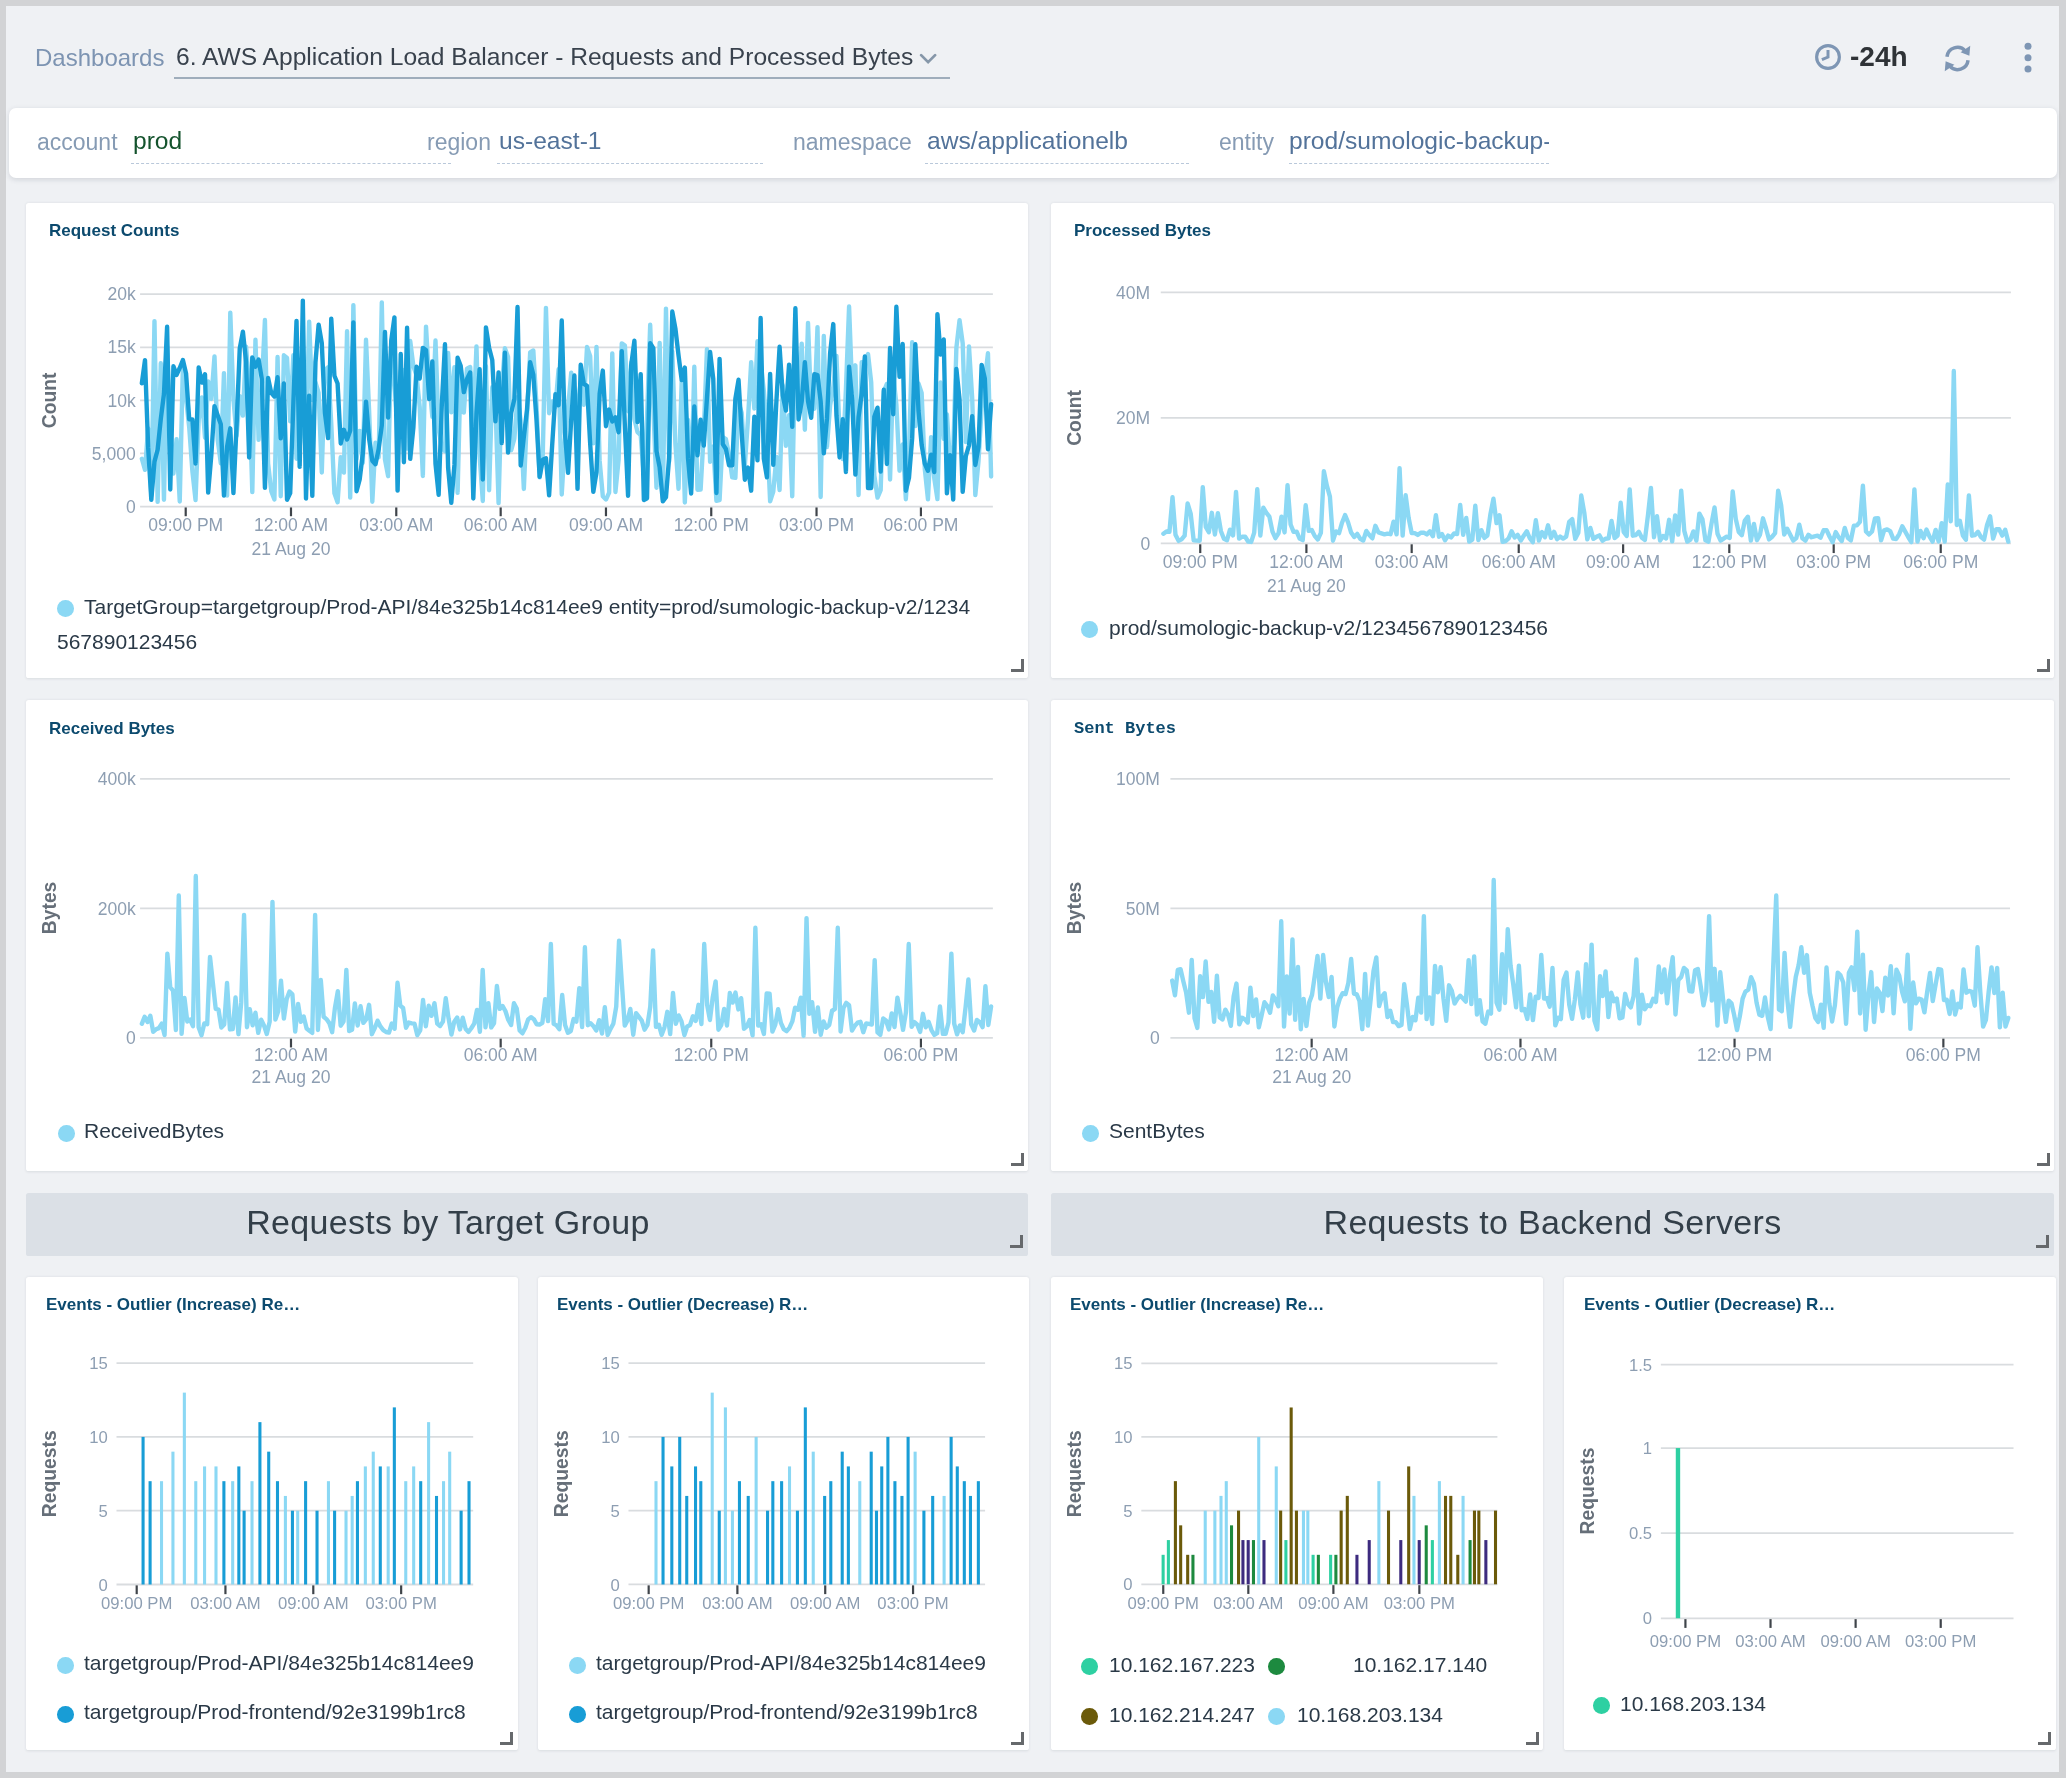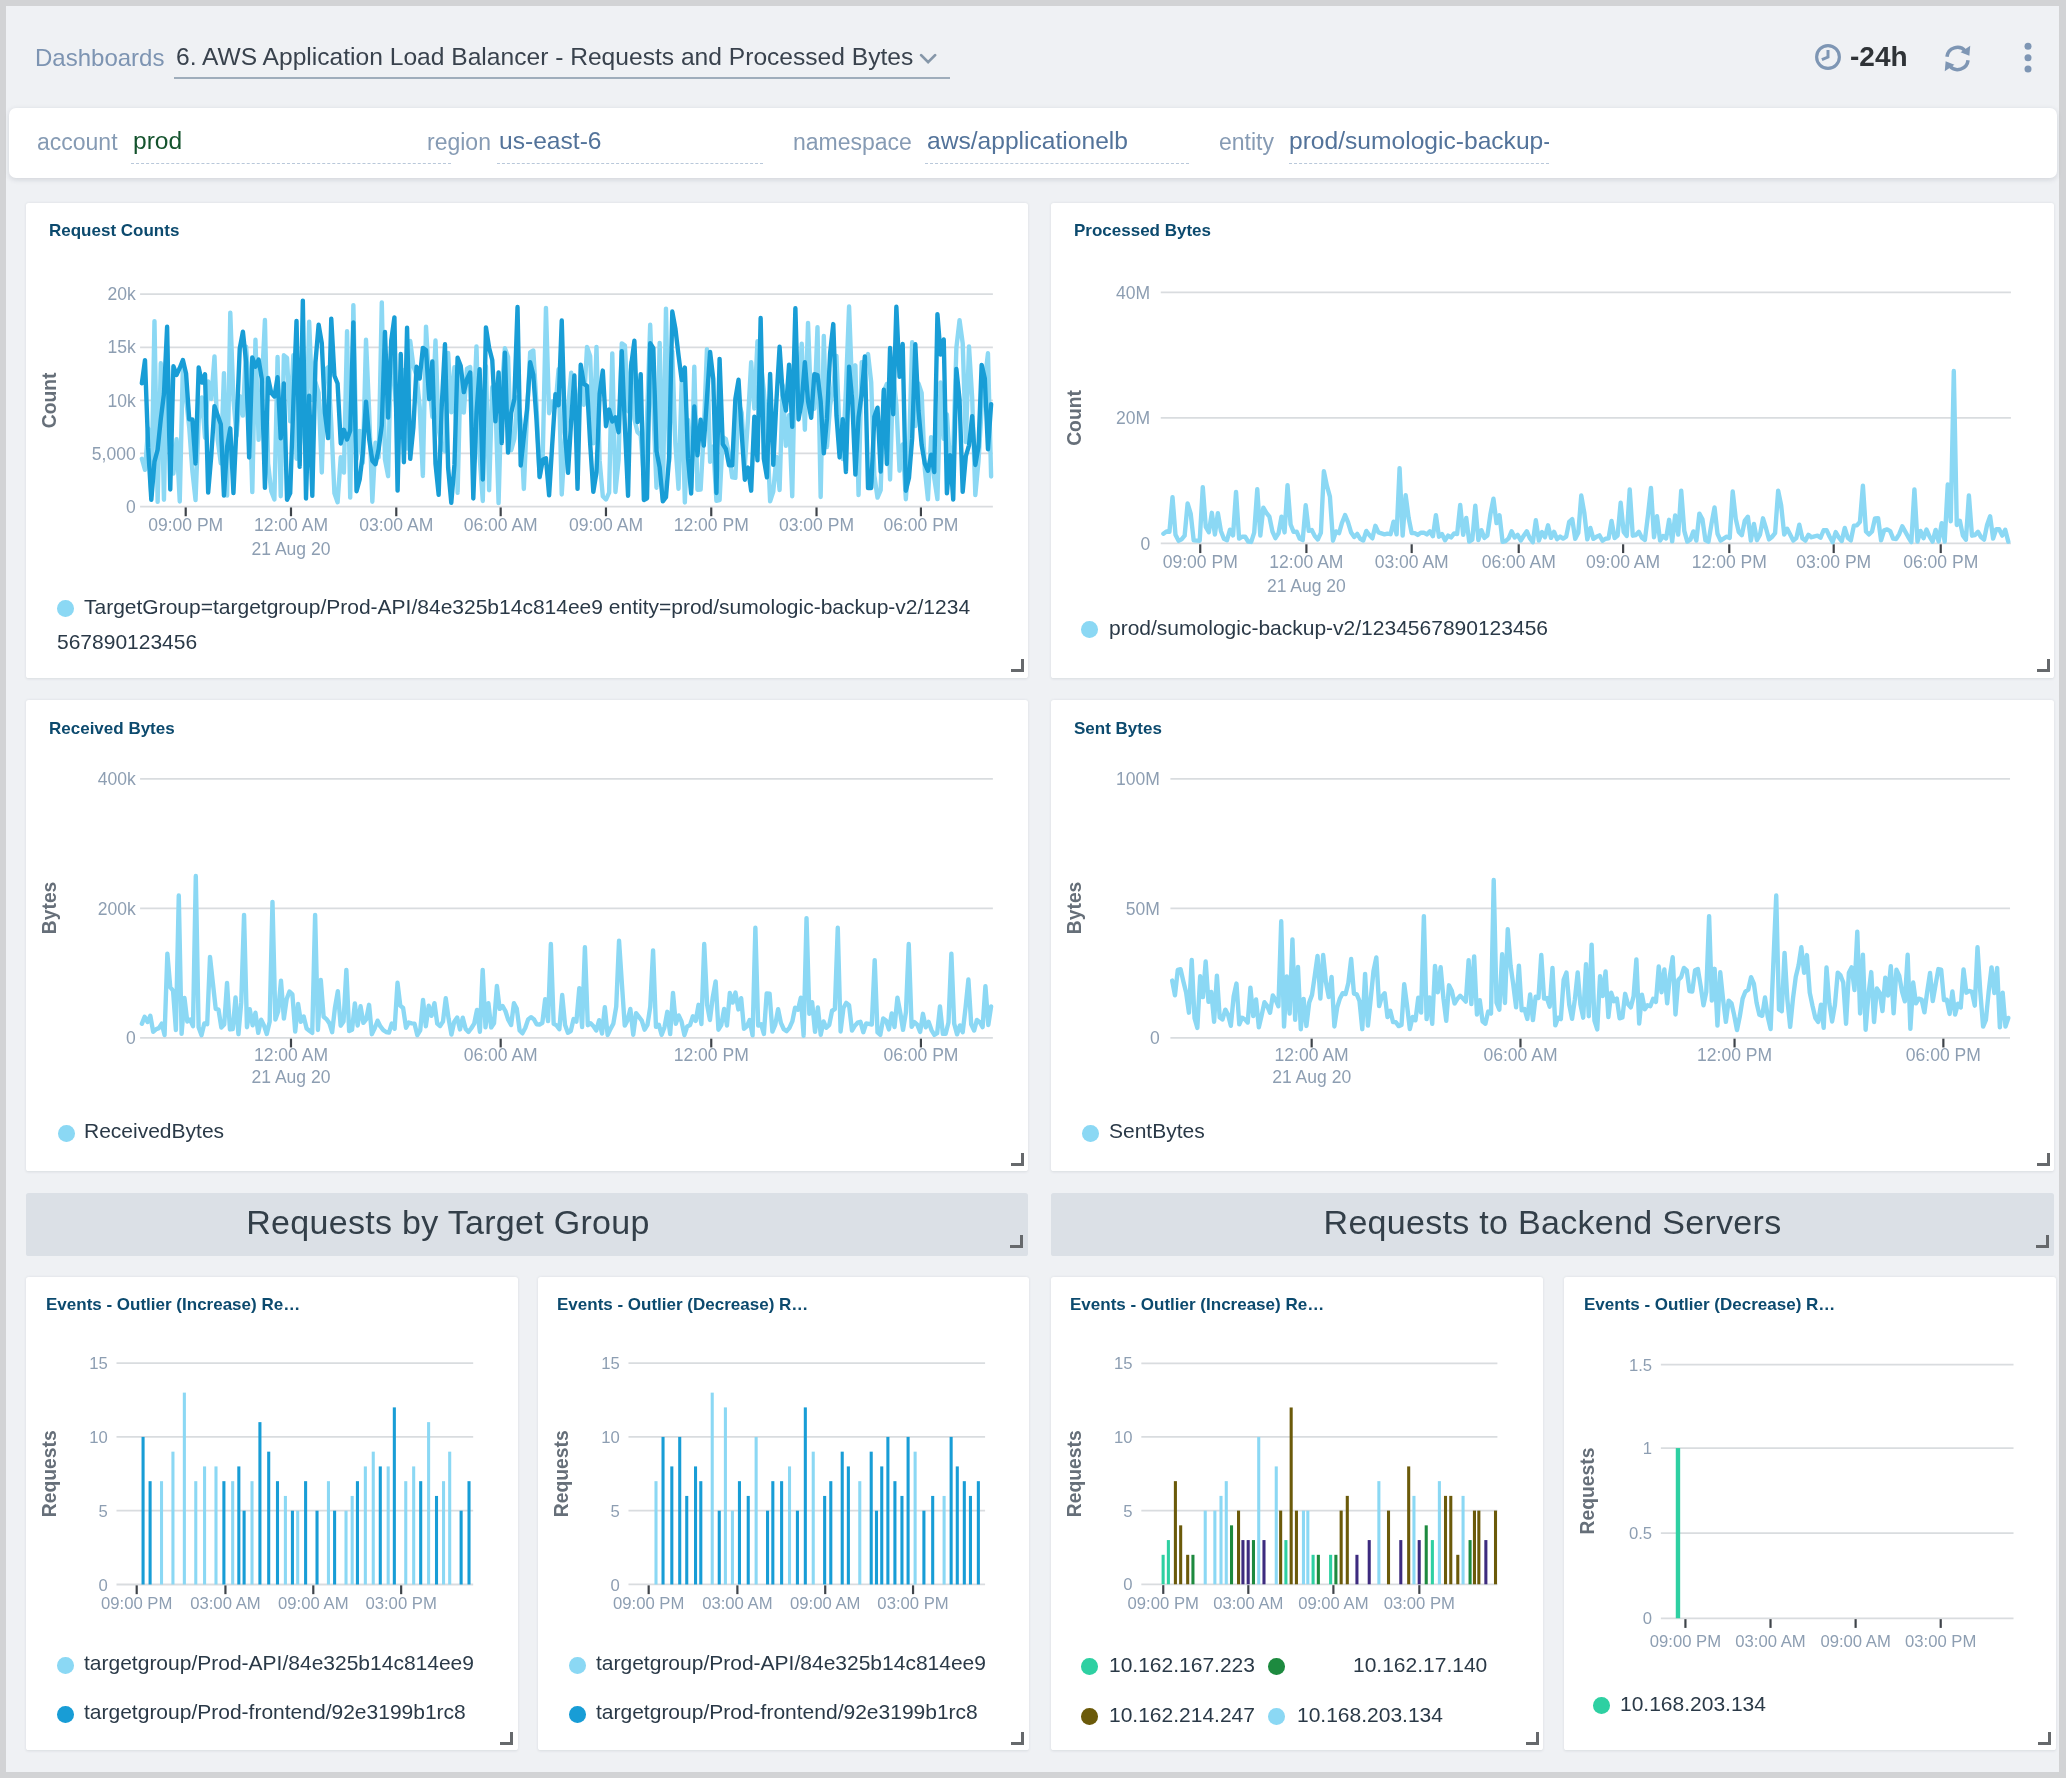--- a/index.html
+++ b/index.html
@@ -38,21 +38,21 @@
 <svg class="abs" style="left:2021px;top:40px;" width="14" height="37" viewBox="0 0 16 42">
   <circle cx="8" cy="7" r="4" fill="#7e96b4"></circle>
     <circle cx="8" cy="20" r="4" fill="#7e96b4"></circle>
   <circle cx="8" cy="33" r="4" fill="#7e96b4"></circle>
   </svg>
 <div class="abs" style="left:8.8px;top:108px;width:2048px;height:70px;background:#fff;border-radius:7px;box-shadow:0 1.8px 5.3px rgba(50,60,80,0.14);"></div>
 <div class="abs" style="left:37px;top:129px;font-size:23px;color:#869bb4;">account</div>
 <div class="abs" style="left:133px;top:127px;font-size:24.6px;color:#14532d;white-space:nowrap;">prod</div>
 <div class="abs" style="left:131px;top:163px;width:320px;height:0;border-bottom:1.8px dashed #b9c8da;"></div>
 <div class="abs" style="left:427px;top:129px;font-size:23px;color:#869bb4;">region</div>
-<div class="abs" style="left:499px;top:127px;font-size:24.6px;color:#53739a;white-space:nowrap;">us-east-6</div>
+<div class="abs" style="left:499px;top:127px;font-size:24.6px;color:#53739a;white-space:nowrap;">us-east-1</div>
 <div class="abs" style="left:497px;top:163px;width:266px;height:0;border-bottom:1.8px dashed #b9c8da;"></div>
 <div class="abs" style="left:793px;top:129px;font-size:23px;color:#869bb4;">namespace</div>
 <div class="abs" style="left:927px;top:127px;font-size:24.6px;color:#53739a;white-space:nowrap;">aws/applicationelb</div>
 <div class="abs" style="left:925px;top:163px;width:264px;height:0;border-bottom:1.8px dashed #b9c8da;"></div>
 <div class="abs" style="left:1219px;top:129px;font-size:23px;color:#869bb4;">entity</div>
 <div class="abs" style="left:1289px;top:127px;font-size:24.6px;color:#53739a;white-space:nowrap;width:260px;overflow:hidden;">prod/sumologic-backup-v2/1234567890123456</div>
 <div class="abs" style="left:1289px;top:163px;width:260px;height:0;border-bottom:1.8px dashed #b9c8da;"></div>
 <div class="panel" style="left:26px;top:203px;width:1002px;height:475px;"></div>
 <div class="panel" style="left:1051px;top:203px;width:1003px;height:475px;"></div>
 <div class="panel" style="left:26px;top:700px;width:1002px;height:471px;"></div>
@@ -145,21 +145,21 @@
       <line x1="781" y1="386" x2="781" y2="396" stroke="#3f444a" stroke-width="2.5"></line>
       <text x="781" y="412" font-size="20" fill="#8d9eb2" text-anchor="middle" font-weight="400">12:00 PM</text>
       <line x1="1020" y1="386" x2="1020" y2="396" stroke="#3f444a" stroke-width="2.5"></line>
       <text x="1020" y="412" font-size="20" fill="#8d9eb2" text-anchor="middle" font-weight="400">06:00 PM</text>
       <text x="0" y="0" font-size="22" fill="#666f79" text-anchor="middle" font-weight="700" transform="translate(34,237) rotate(-90)">Bytes</text>
       <polyline points="132.0,369.1 135.2,361.0 138.5,367.0 141.7,359.9 144.9,378.1 148.2,375.4 151.4,374.0 154.7,368.8 157.9,381.9 161.1,289.1 164.4,327.3 167.6,331.4 170.8,376.2 174.1,222.8 177.3,380.5 180.6,339.6 183.8,366.5 187.0,364.3 190.3,371.8 193.5,200.6 196.7,373.1 200.0,382.0 203.2,368.7 206.5,369.5 209.7,292.8 212.9,322.1 216.2,352.0 219.4,353.0 222.6,373.3 225.9,369.8 229.1,322.4 232.4,375.5 235.6,375.1 238.8,339.0 242.1,380.9 245.3,344.7 248.5,244.9 251.8,373.0 255.0,352.4 258.3,370.7 261.5,356.4 264.7,379.4 268.0,364.3 271.2,370.9 274.4,380.7 277.7,366.6 280.9,230.1 284.2,364.3 287.4,354.7 290.6,320.0 293.9,363.1 297.1,340.8 300.3,332.2 303.6,335.5 306.8,377.9 310.1,346.4 313.3,366.8 316.5,360.8 319.8,374.5 323.0,377.0 326.2,379.4 329.5,244.9 332.7,376.1 336.0,319.2 339.2,361.0 342.4,363.7 345.7,368.3 348.9,378.6 352.1,350.9 355.4,331.9 358.6,371.2 361.9,366.4 365.1,307.6 368.3,377.3 371.6,375.8 374.8,345.9 378.0,371.0 381.3,349.1 384.5,368.0 387.8,363.7 391.0,347.4 394.2,380.9 397.5,373.9 400.7,365.5 403.9,372.1 407.2,376.3 410.4,378.4 413.7,379.1 416.9,368.7 420.1,374.7 423.4,322.3 426.6,348.4 429.8,351.1 433.1,373.6 436.3,367.6 439.6,368.6 442.8,368.9 446.0,382.0 449.3,376.6 452.5,342.0 455.7,371.8 459.0,348.5 462.2,360.0 465.5,345.5 468.7,368.9 471.9,371.6 475.2,366.6 478.4,340.0 481.6,363.0 484.9,381.3 488.1,366.6 491.4,361.9 494.6,375.5 497.8,362.1 501.1,375.0 504.3,378.3 507.5,374.1 510.8,368.8 514.0,353.2 517.3,378.1 520.5,307.6 523.7,373.1 527.0,345.6 530.2,373.2 533.4,368.5 536.7,325.9 539.9,352.1 543.2,348.9 546.4,354.5 549.6,364.5 552.9,370.5 556.1,345.6 559.3,351.6 562.6,376.6 565.8,379.9 569.1,373.6 572.3,364.0 575.5,361.5 578.8,363.8 582.0,369.6 585.2,370.0 588.5,367.9 591.7,341.1 595.0,366.0 598.2,278.1 601.4,369.2 604.7,370.9 607.9,375.2 611.1,336.3 614.4,370.5 617.6,379.3 620.9,377.4 624.1,363.7 627.3,366.6 630.6,328.4 633.8,372.8 637.0,281.8 640.3,370.7 643.5,368.5 646.8,371.9 650.0,376.6 653.2,365.0 656.5,380.1 659.7,350.1 662.9,381.8 666.2,374.8 669.4,369.0 672.7,349.4 675.9,274.4 679.1,322.5 682.4,371.2 685.6,364.9 688.8,352.1 692.1,381.6 695.3,356.9 698.6,361.2 701.8,365.4 705.0,375.8 708.3,370.3 711.5,349.5 714.7,285.4 718.0,372.6 721.2,370.1 724.5,381.6 727.7,372.9 730.9,355.4 734.2,380.7 737.4,333.9 740.6,369.0 743.9,359.5 747.1,366.3 750.4,382.0 753.6,372.2 756.8,370.6 760.1,360.5 763.3,365.8 766.5,347.4 769.8,369.3 773.0,278.1 776.3,347.5 779.5,364.7 782.7,338.9 786.0,320.7 789.2,375.8 792.4,370.6 795.7,352.2 798.9,371.0 802.2,334.0 805.4,344.9 808.6,333.4 811.9,352.7 815.1,339.8 818.3,374.7 821.6,372.0 824.8,364.7 828.1,382.2 831.3,259.6 834.5,371.2 837.8,369.5 841.0,380.7 844.2,334.5 847.5,334.8 850.7,378.0 854.0,370.0 857.2,352.3 860.4,368.1 863.7,375.3 866.9,377.5 870.1,373.7 873.4,366.4 876.6,350.7 879.9,353.0 883.1,339.3 886.3,382.7 889.6,248.6 892.8,357.7 896.0,344.5 899.3,378.3 902.5,350.4 905.8,381.7 909.0,366.3 912.2,373.6 915.5,370.3 918.7,354.2 921.9,352.3 925.2,259.6 928.4,377.8 931.7,351.0 934.9,345.2 938.1,347.9 941.4,376.7 944.6,371.5 947.8,367.8 951.1,366.8 954.3,378.7 957.6,368.6 960.8,369.1 964.0,369.9 967.3,296.5 970.5,378.9 973.7,381.6 977.0,363.0 980.2,365.3 983.5,375.5 986.7,357.3 989.9,372.8 993.2,339.4 996.4,356.0 999.6,375.9 1002.9,356.0 1006.1,278.1 1009.4,372.6 1012.6,367.1 1015.8,370.0 1019.1,378.4 1022.3,357.7 1025.5,373.0 1028.8,366.9 1032.0,376.2 1035.3,381.8 1038.5,379.8 1041.7,349.3 1045.0,380.6 1048.2,380.5 1051.4,367.6 1054.7,289.1 1057.9,368.9 1061.2,381.1 1064.4,370.9 1067.6,378.7 1070.9,350.2 1074.1,318.6 1077.3,369.6 1080.6,376.8 1083.8,364.6 1087.1,367.2 1090.3,372.9 1093.5,326.2 1096.8,370.4 1100.0,349.2" fill="none" stroke="#8bd8f4" stroke-width="5" stroke-linejoin="round" stroke-linecap="round"></polyline>
     </svg></div>
 <div class="legdot" style="left:58px;top:1125px;background:#8bd8f4;"></div>
 <div class="legtxt" style="left:84px;top:1119px;">ReceivedBytes</div>
 <div class="resize" style="left:1011px;top:1153px;"></div>
-<div class="ptitle" style="left:1074px;top:719px;">Sent Bytes</div>
+<div class="ptitle" style="left:1074px;top:719px;font-family:Liberation Mono, monospace;">Sent Bytes</div>
 <div class="abs" style="left:1051px;top:700px;"><svg width="1003" height="465" viewBox="0 0 1143 530" font-family="Liberation Sans, sans-serif">
       <line x1="136" y1="90" x2="1093" y2="90" stroke="#d9dcdf" stroke-width="2"></line>
       <line x1="136" y1="237.5" x2="1093" y2="237.5" stroke="#d9dcdf" stroke-width="2"></line>
       <line x1="136" y1="385" x2="1093" y2="385" stroke="#d9dcdf" stroke-width="2"></line>
       <text x="124" y="97" font-size="20" fill="#8d9eb2" text-anchor="end" font-weight="400">100M</text>
       <text x="124" y="244.5" font-size="20" fill="#8d9eb2" text-anchor="end" font-weight="400">50M</text>
       <text x="124" y="392" font-size="20" fill="#8d9eb2" text-anchor="end" font-weight="400">0</text>
       <line x1="297" y1="386" x2="297" y2="396" stroke="#3f444a" stroke-width="2.5"></line>
       <text x="297" y="412" font-size="20" fill="#8d9eb2" text-anchor="middle" font-weight="400">12:00 AM</text>
       <text x="297" y="436" font-size="20" fill="#8d9eb2" text-anchor="middle" font-weight="400">21 Aug 20</text>

